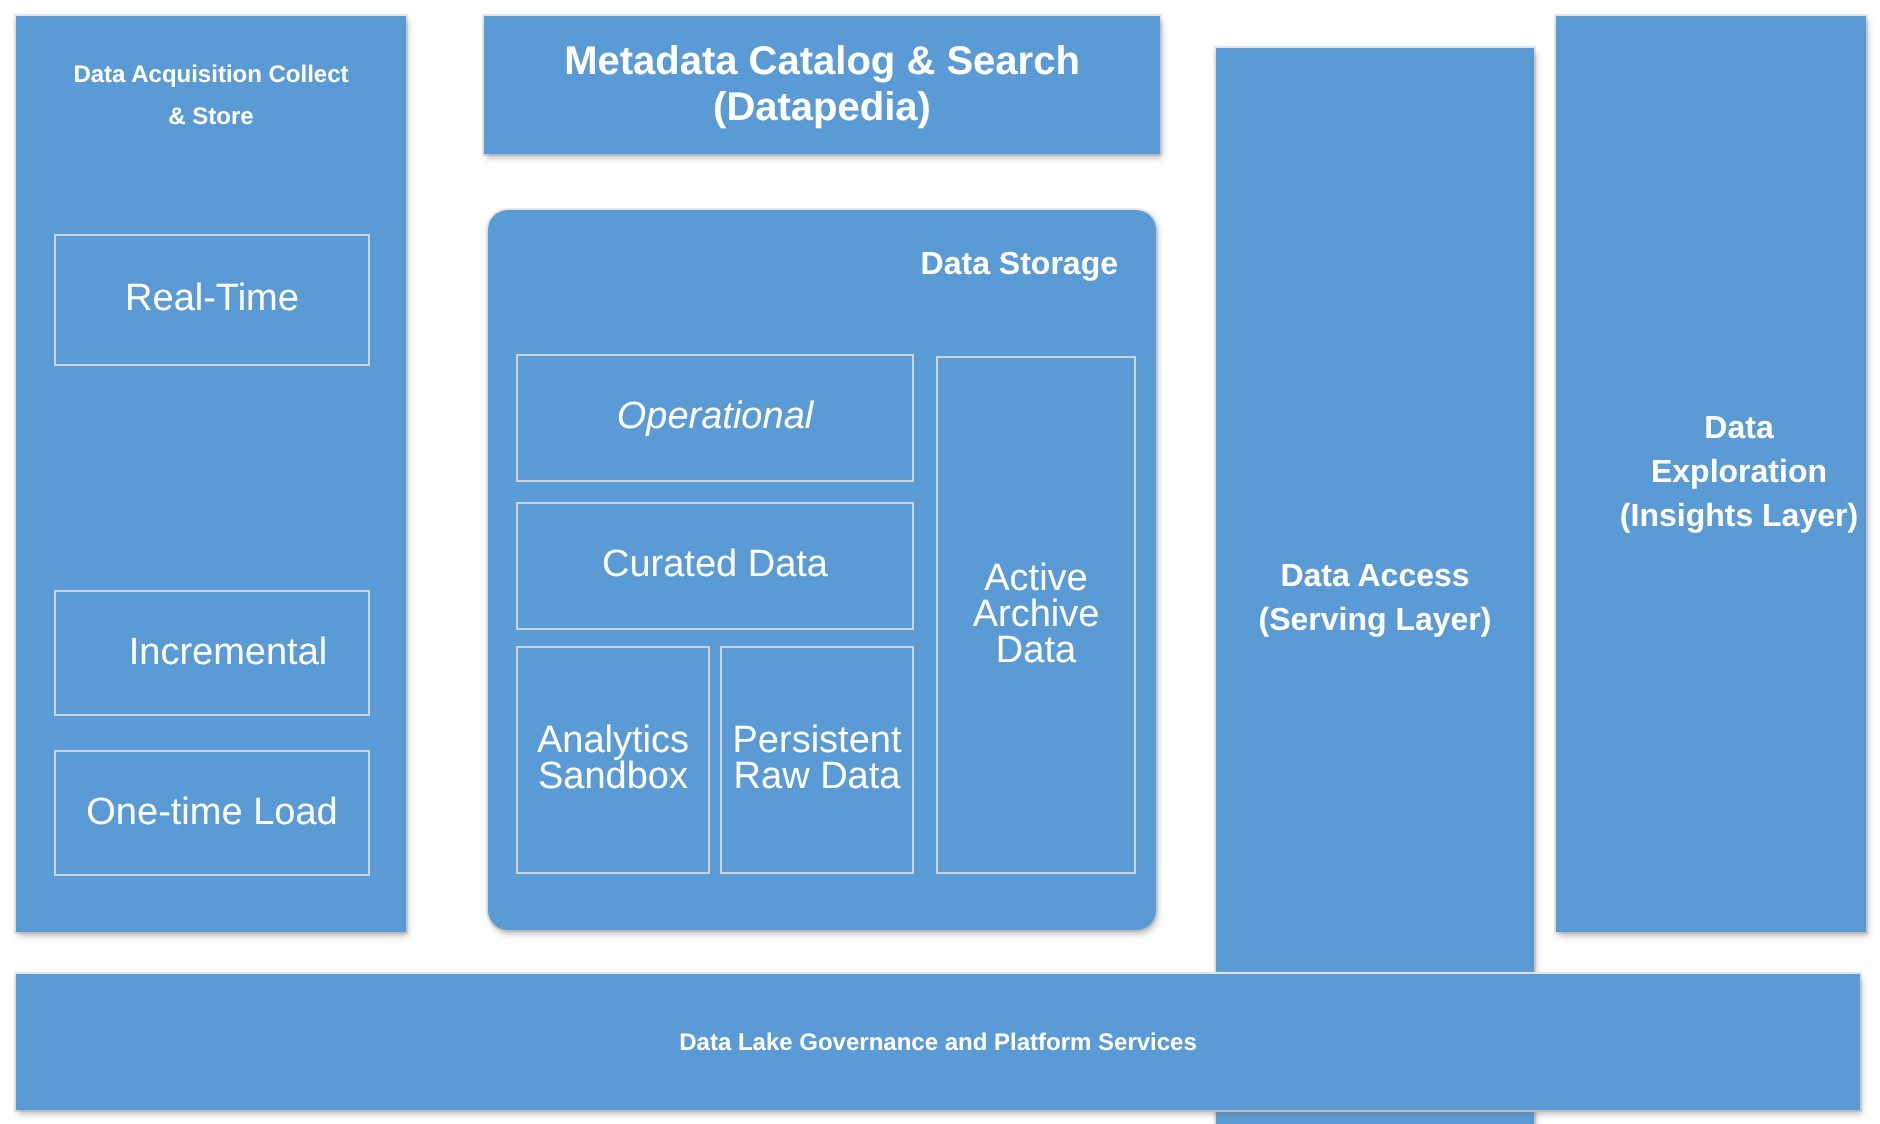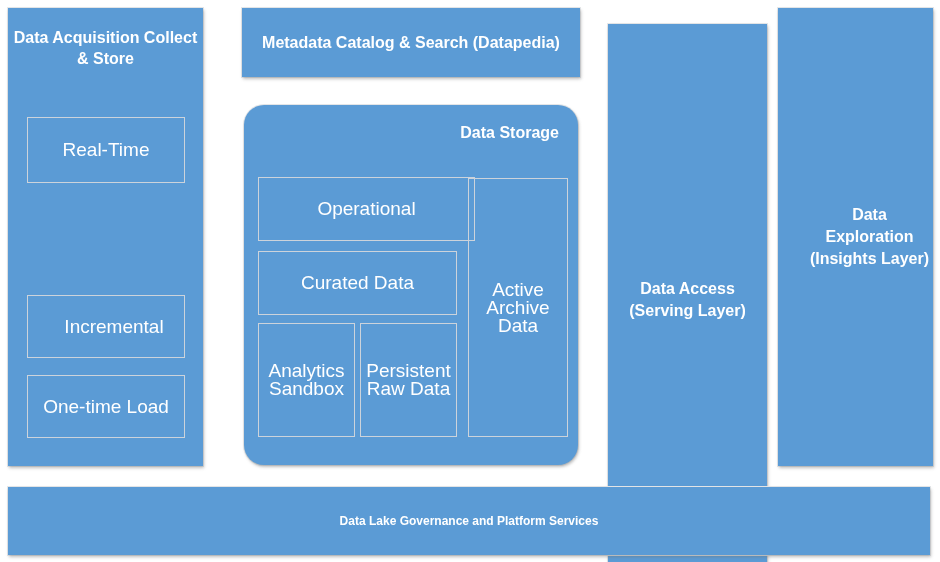--- a/index.html
+++ b/index.html
@@ -16,21 +16,21 @@
   .canvas{position:absolute;left:0;top:0;width:940px;height:562px;background:#ffffff;}
 
   
   .shape{
     position:absolute;
     background:var(--fill);
     color:var(--text);
     box-shadow:1px 2px 3px rgba(110,110,110,0.45), 0 0 0 1px #e6e8ea;
   }
   .col-title{
-    font-weight:bold;font-size:16px;line-height:21px;text-align:center;
+    font-weight:bold;font-size:12px;line-height:21px;text-align:center;
     padding-top:19px;
   }
   .col-title span{display:block;}
 
   
   .inner-box{
     position:absolute;
     border:1px solid var(--inner-border);
     display:flex;align-items:center;justify-content:center;
     text-align:center;font-size:19px;line-height:18px;color:var(--text);
@@ -41,30 +41,30 @@
   #acq{left:8px;top:8px;width:195px;height:458px;}
   #acq-box-0{left:19px;top:109px;width:158px;height:66px;}
   #acq-box-1{left:19px;top:197px;width:158px;height:64px;}
   #acq-box-2{left:19px;top:287px;width:158px;height:63px;padding-left:16px;}
   #acq-box-3{left:19px;top:367px;width:158px;height:63px;}
 
   
   #meta{
     left:242px;top:8px;width:338px;height:69px;
     display:flex;align-items:center;justify-content:center;
-    font-weight:bold;font-size:16px;text-align:center;
+    font-weight:bold;font-size:20px;text-align:center;
   }
 
   
-  #storage{left:244px;top:105px;width:334px;height:360px;border-radius:20px;}
+  #storage{left:244px;top:105px;width:334px;height:360px;border-radius:10px;}
   #storage-title{
     position:absolute;top:19px;right:19px;
     font-weight:bold;font-size:16px;
   }
-  #st-operational{left:14px;top:72px;width:217px;height:64px;}
+  #st-operational{left:14px;top:72px;width:199px;height:64px;font-style:italic;}
   #st-curated{left:14px;top:146px;width:199px;height:64px;}
   #st-sandbox{left:14px;top:218px;width:97px;height:114px;}
   #st-persistent{left:116px;top:218px;width:97px;height:114px;}
   #st-archive{left:224px;top:73px;width:100px;height:259px;}
 
   
   .tall-col{
     display:flex;align-items:center;justify-content:center;
     text-align:center;font-weight:bold;font-size:16px;line-height:22px;
   }

